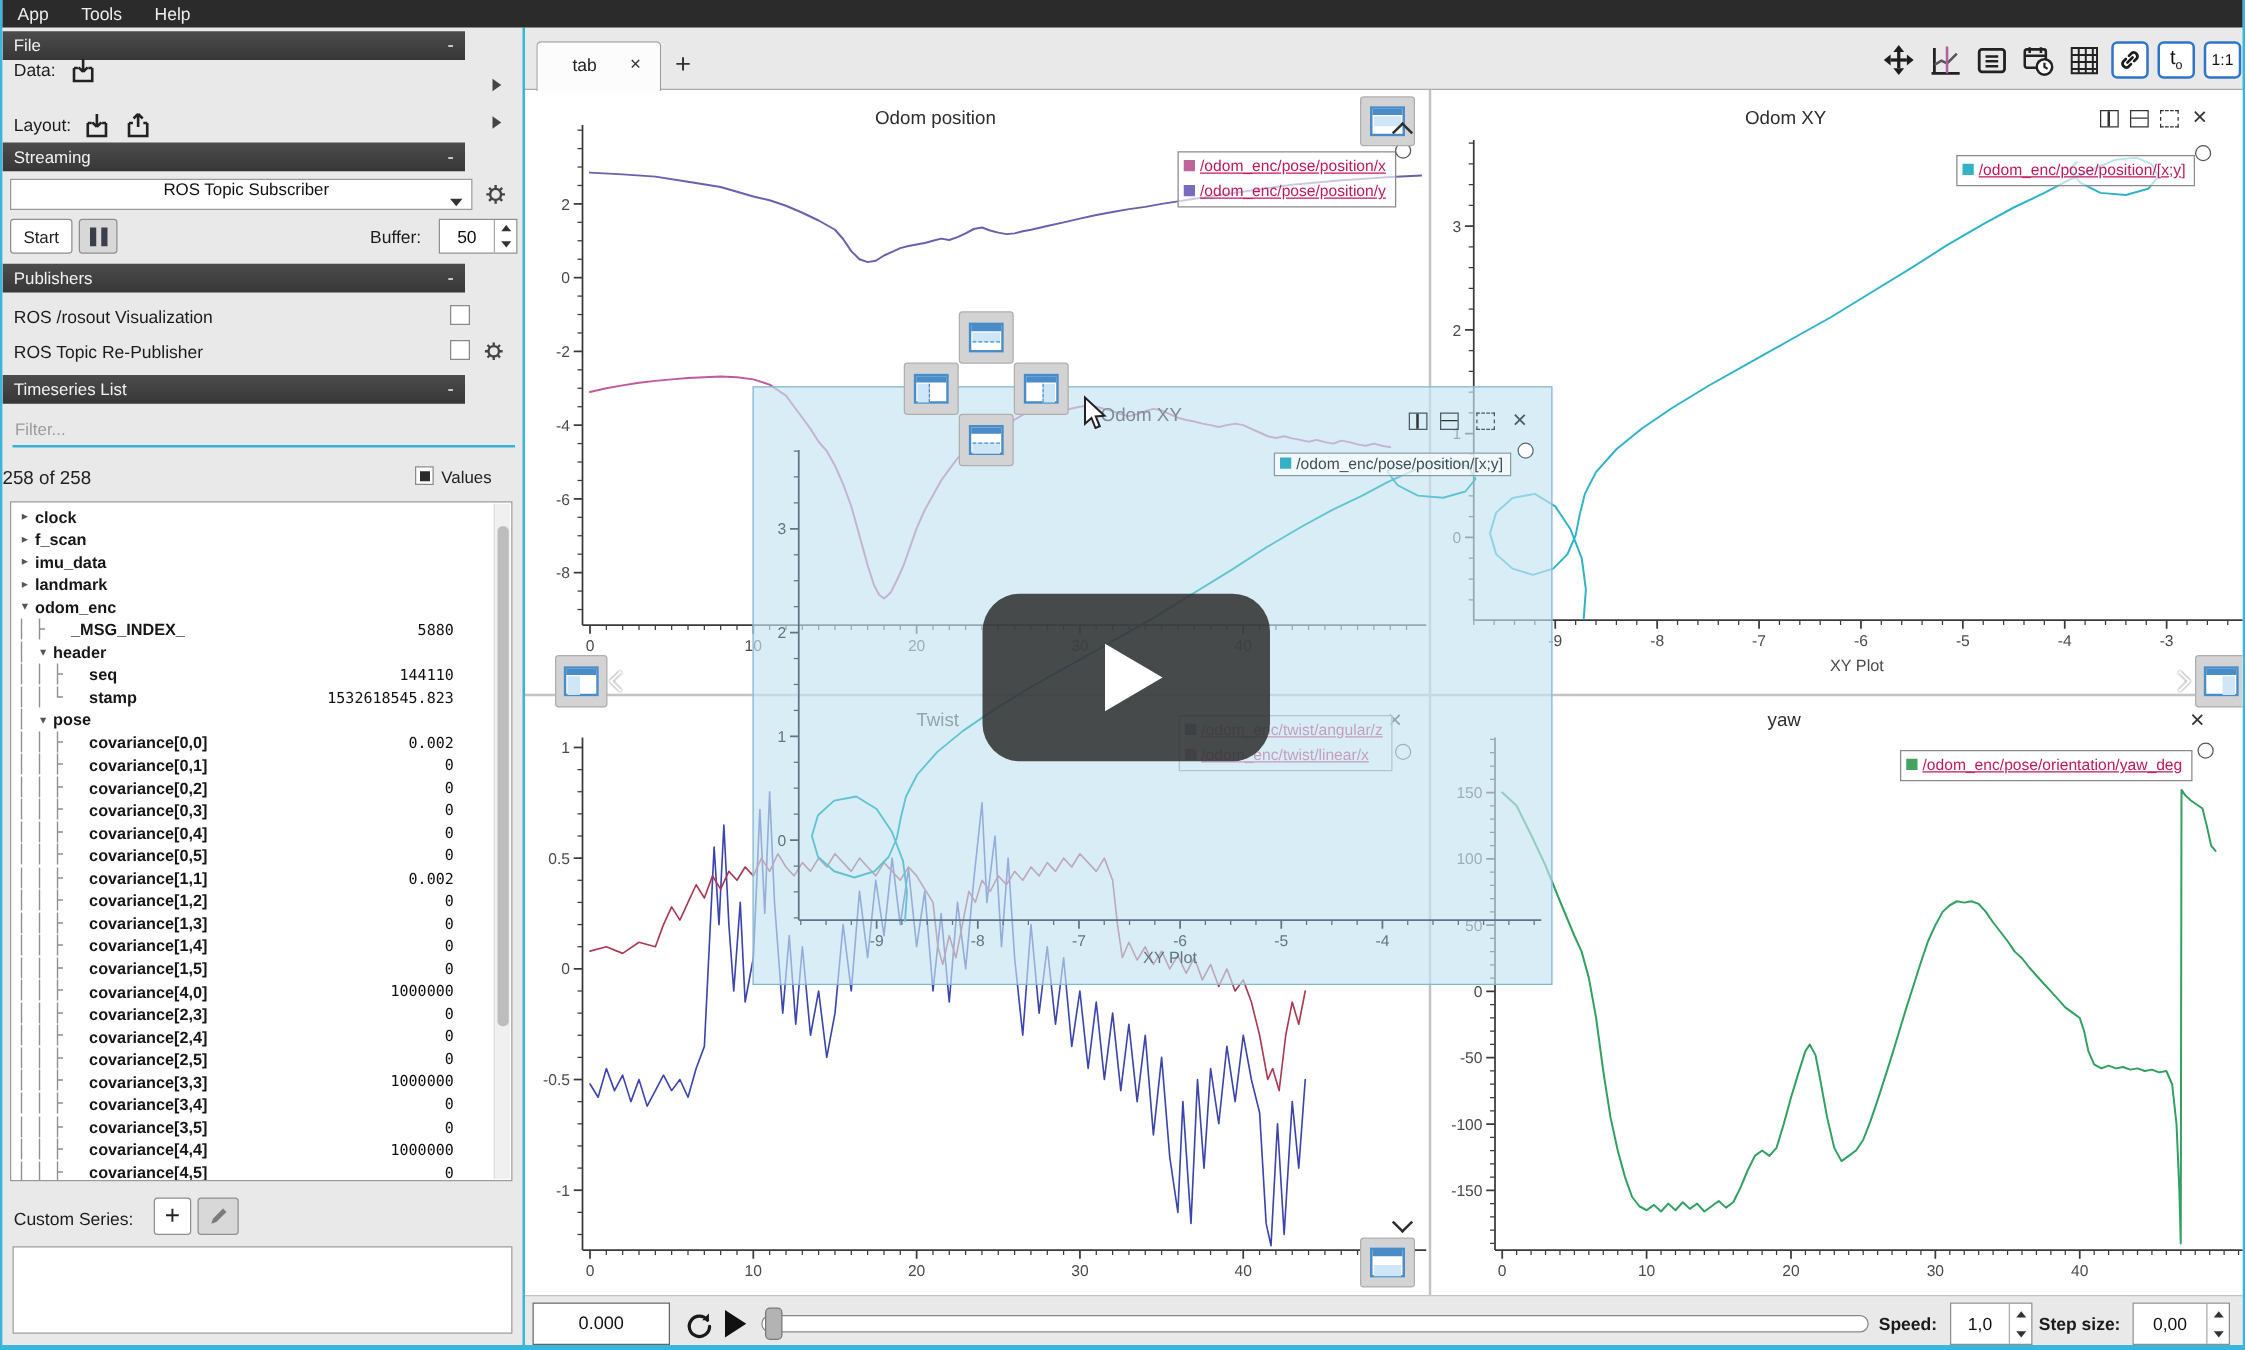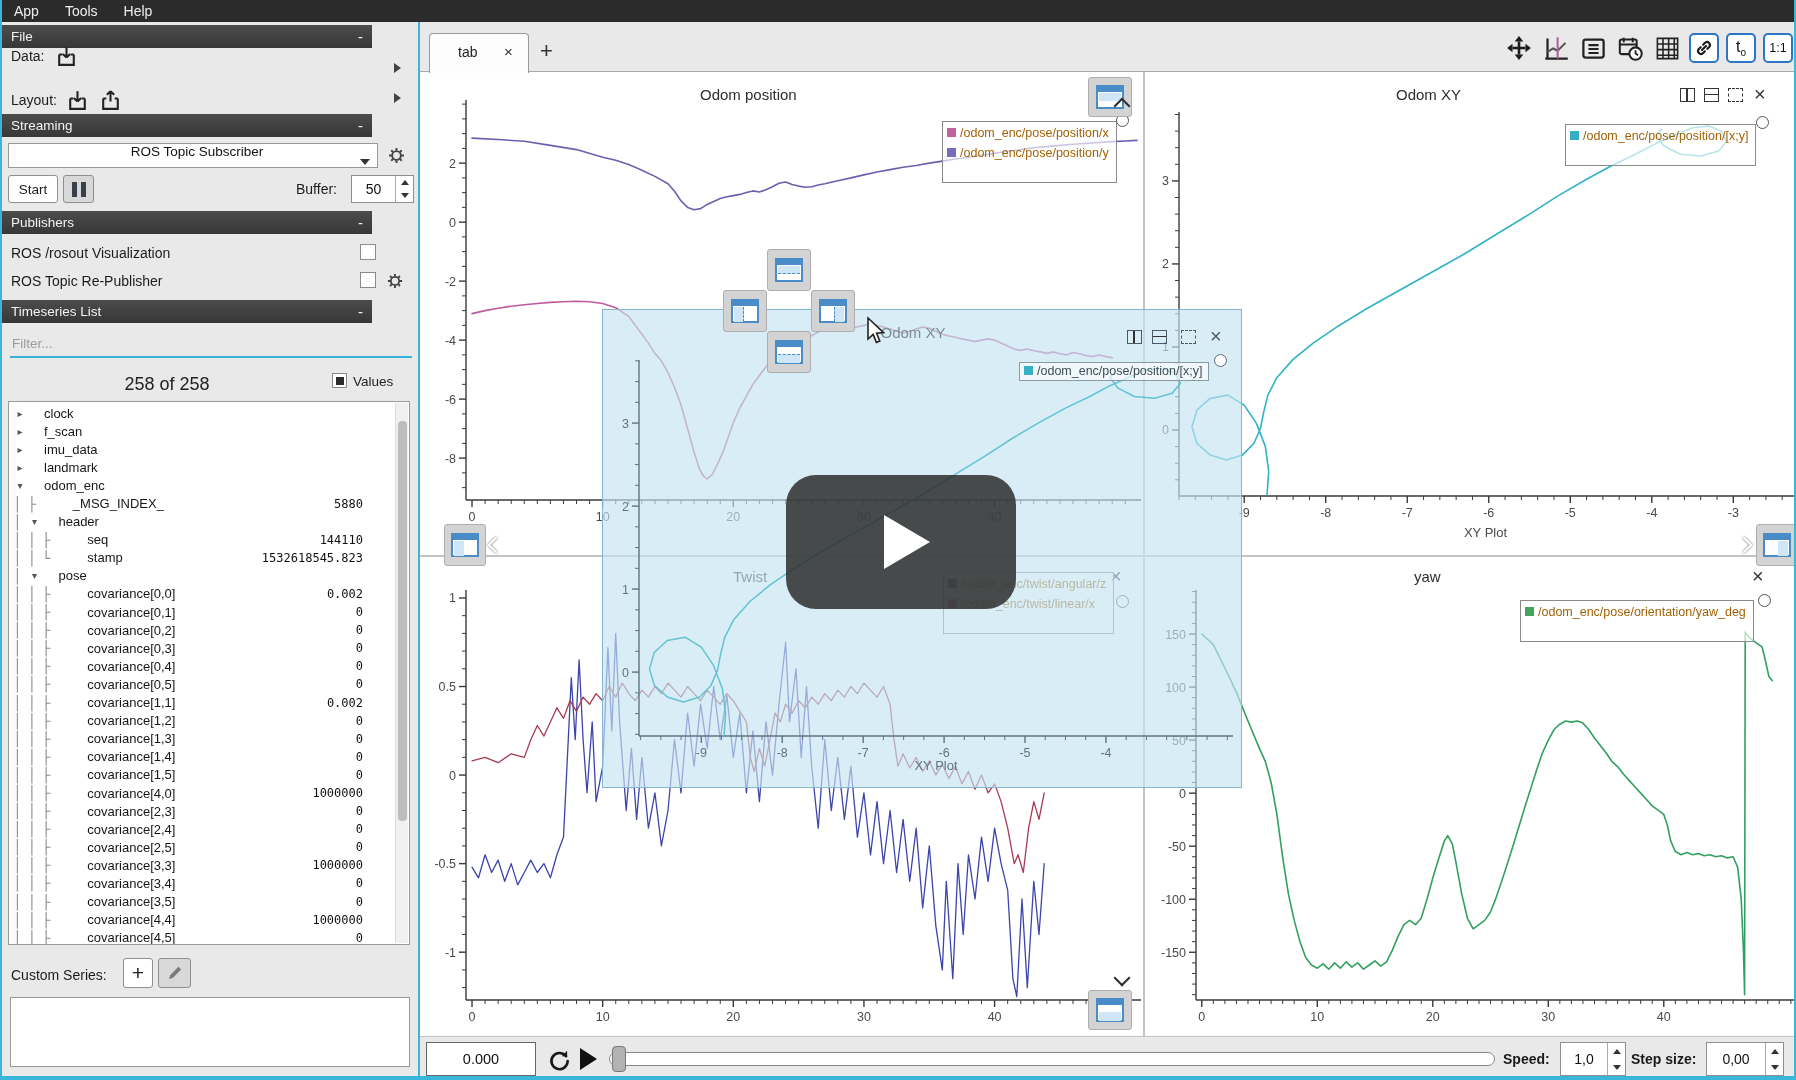--- a/index.html
+++ b/index.html
@@ -33,35 +33,35 @@
   .spin .arrows div{flex:1;display:flex;align-items:center;justify-content:center;}
   .tri-u{width:0;height:0;border-bottom:5px solid #333;border-left:4px solid transparent;border-right:4px solid transparent;}
   .tri-d{width:0;height:0;border-top:5px solid #333;border-left:4px solid transparent;border-right:4px solid transparent;}
   .filter{position:absolute;background:transparent;border:none;border-bottom:2px solid #36b4d8;outline:none;
           font-size:13.5px;color:#333;font-family:"Liberation Sans",sans-serif;}
   .filter::placeholder{color:#9c9c9c;}
   .treebox{position:absolute;background:#fff;border:1px solid #9a9a9a;overflow:hidden;box-sizing:border-box;}
   .trow{display:flex;align-items:center;height:18.1px;padding-left:4px;white-space:nowrap;}
   .tpre{font-family:"DejaVu Sans Mono",monospace;font-size:14px;letter-spacing:6px;color:#8f8f8f;white-space:pre;line-height:1;}
   .texp{display:inline-block;width:14px;font-size:10px;color:#555;text-align:center;}
-  .tlab{font-size:13px;color:#161616;margin-left:17px;}
+  .tlab{font-size:13px;color:#161616;margin-left:1px;font-weight:bold;}
   .tval{margin-left:auto;padding-right:46px;font-family:"DejaVu Sans Mono",monospace;font-size:12px;color:#111;}
   .sbar{position:absolute;right:1px;top:1px;bottom:1px;width:12px;background:#f0f0f0;border-left:1px solid #ddd;}
   .sthumb{position:absolute;left:1.5px;width:9px;border-radius:4px;background:#bdbdbd;}
   
   .tab{position:absolute;left:427px;top:33px;width:98px;height:39px;background:#fcfcfc;border:1px solid #9a9a9a;
        border-bottom:none;border-radius:4px 4px 0 0;z-index:2;font-size:14px;color:#222;}
   .dockline{position:absolute;left:418px;top:71px;width:1378px;height:1px;background:#aaa;}
   .bluebox{width:30px;height:30px;border:2px solid #2e75c8;border-radius:5px;background:#fff;
            display:flex;align-items:center;justify-content:center;box-sizing:border-box;}
   .tbicon{width:30px;height:30px;display:flex;align-items:center;justify-content:center;}
   
   .ptitle{position:absolute;font-size:15px;color:#2d2d2d;z-index:2;}
   .legend{position:absolute;background:rgba(255,255,255,0.66);border:1px solid #8a8a8a;
-          padding:1px 7px 19px 4px;z-index:4;font-size:12.5px;color:#a16207;line-height:1.6;white-space:nowrap;}
+          padding:1px 7px 2px 4px;z-index:4;font-size:12.5px;color:#be185d;line-height:1.6;white-space:nowrap;text-decoration:underline;}
   .legend .sw{display:inline-block;width:9px;height:9px;margin-right:4px;}
   .lgc{position:absolute;width:13px;height:13px;border:1.5px solid #555;border-radius:50%;background:#fff;z-index:4;box-sizing:border-box;}
   .pbtn{position:absolute;z-index:4;}
   .sp-h{width:15px;height:14px;border:1.7px solid #333;position:relative;box-sizing:border-box;}
   .sp-h::after{content:"";position:absolute;left:5.3px;top:0;bottom:0;width:1.7px;background:#333;}
   .sp-v{width:15px;height:14px;border:1.7px solid #333;position:relative;box-sizing:border-box;}
   .sp-v::after{content:"";position:absolute;top:4.5px;left:0;right:0;height:1.7px;background:#333;}
   .fsq{width:15px;height:14px;border:1.7px dashed #333;box-sizing:border-box;}
   .xclose{font-size:20px;color:#333;line-height:1;font-weight:400;}
   svg text{font-family:"Liberation Sans",sans-serif;}
@@ -189,21 +189,21 @@
           <circle cx="12" cy="12" r="5"></circle>
           <path d="M12 3.5v3M12 17.5v3M3.5 12h3M17.5 12h3M6 6l2.1 2.1M15.9 15.9 18 18M18 6l-2.1 2.1M8.1 15.9 6 18"></path>
         </g>
     </svg>
 
     <div class="sech" style="top:278px;">
       <span>Timeseries List</span>
       <span class="dash">-</span>
     </div>
     <input class="filter" style="left: 8px; top: 308px; width: 398px; height: 24px;" placeholder="Filter...">
-    <div class="abs" style="left:0;top:352px;width:330px;text-align:center;font-size:18px;color:#222;">258 of 258</div>
+    <div class="abs" style="left:0;top:352px;width:330px;text-align:left;font-size:15px;color:#222;">258 of 258</div>
     <div class="cbox abs" style="left:330px;top:351px;width:15px;height:15px;display:flex;align-items:center;justify-content:center;">
       <div style="width:8px;height:8px;background:#2b2b2b;"></div>
     </div>
     <div class="abs" style="left:351px;top:352px;font-size:13.5px;color:#222;">Values</div>
 
     <div class="treebox" style="left:6px;top:379px;width:402px;height:544px;">
       <div style="padding-top:2px;">
 
       <div class="trow">
           <span class="tpre"></span>

